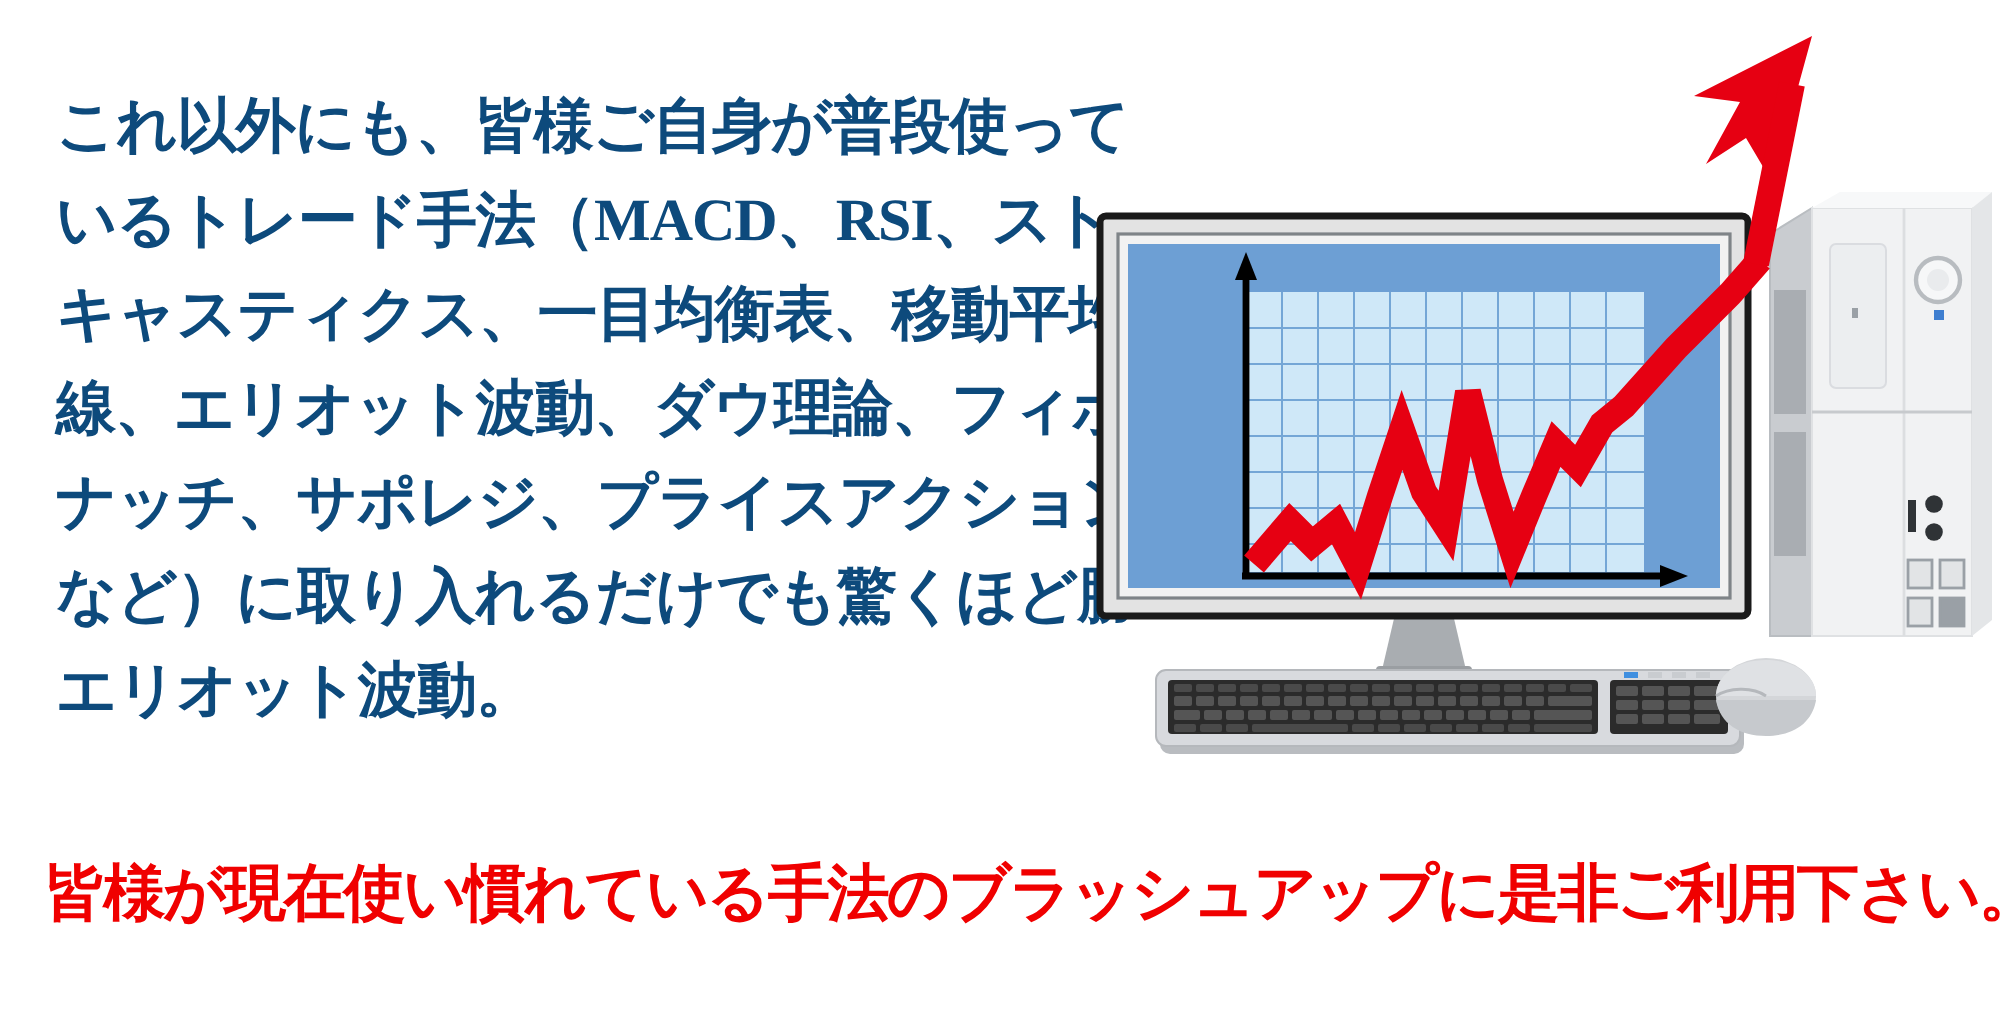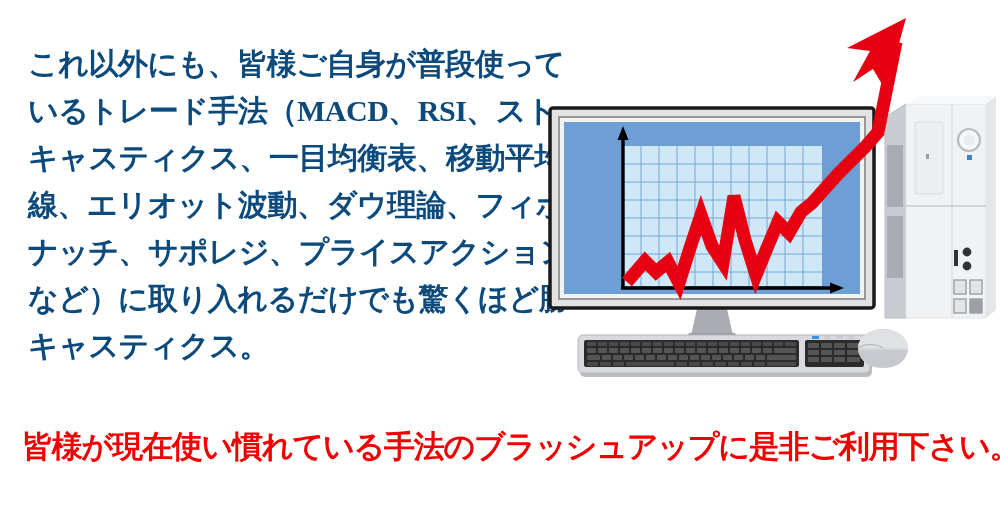--- a/index.html
+++ b/index.html
@@ -76,21 +76,21 @@
 
 <div id="stage">
 
   <div id="body-copy">
     <div class="copy-line">これ以外にも、皆様ご自身が普段使って</div>
     <div class="copy-line">いるトレード手法（MACD、RSI、スト</div>
     <div class="copy-line">キャスティクス、一目均衡表、移動平均</div>
     <div class="copy-line">線、エリオット波動、ダウ理論、フィボ</div>
     <div class="copy-line">ナッチ、サポレジ、プライスアクション</div>
     <div class="copy-line">など）に取り入れるだけでも驚くほど勝</div>
-    <div class="copy-line">キャスティクス。</div>
+    <div class="copy-line">エリオット波動。</div>
   </div>
 
   <div id="illustration">
     <svg viewBox="0 0 480 400" xmlns="http://www.w3.org/2000/svg">
 
       <g>
 
         <polygon points="365,117 386,104 386,318 365,318" fill="#c9ccd0"></polygon>
         <polygon points="365,117 386,104 386,318 365,318" fill="none" stroke="#b9bdc1" stroke-width="1"></polygon>
 

